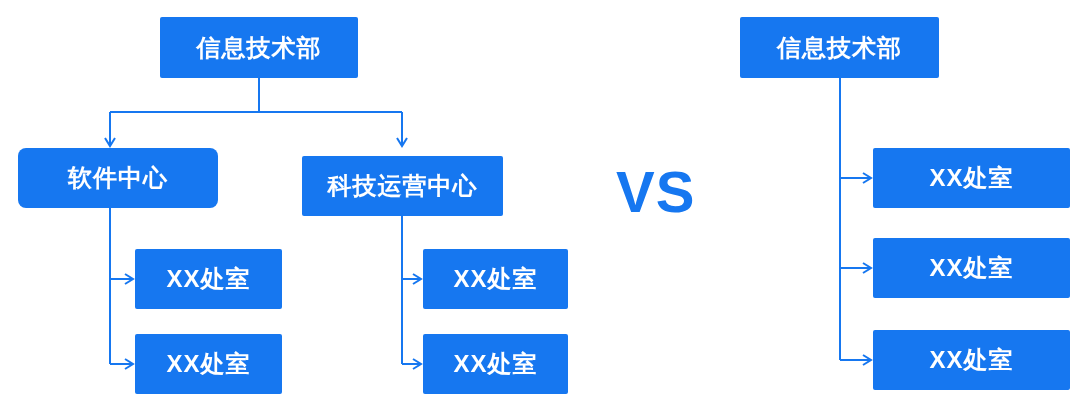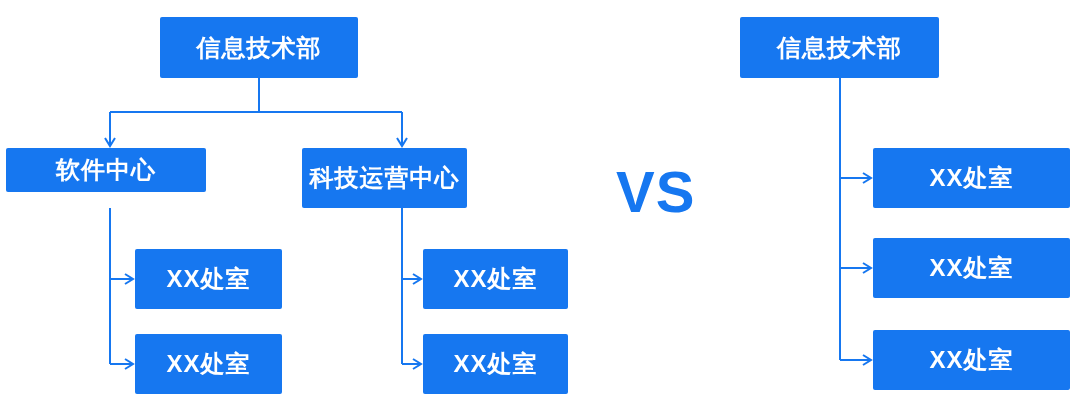--- a/index.html
+++ b/index.html
@@ -45,23 +45,23 @@
     <path class="edge" d="M402 364 H421" marker-end="url(#arrow)"></path>
 
     <path class="edge" d="M840 78 V360"></path>
     <path class="edge" d="M840 178 H871" marker-end="url(#arrow)"></path>
     <path class="edge" d="M840 268 H871" marker-end="url(#arrow)"></path>
     <path class="edge" d="M840 360 H871" marker-end="url(#arrow)"></path>
   </svg>
 
   <div class="node" style="left:160px; top:17px; width:198px; height:61px;">信息技术部</div>
 
-  <div class="node" style="left:6px; top:148px; width:200px; height:44px;">软件中心</div>
+  <div class="node" style="left:18px; top:148px; width:200px; height:60px;border-radius:8px;">软件中心</div>
 
-  <div class="node" style="left:302px; top:148px; width:165px; height:60px;">科技运营中心</div>
+  <div class="node" style="left:302px; top:156px; width:201px; height:60px;">科技运营中心</div>
 
   <div class="node" style="left:135px; top:249px; width:147px; height:60px;">XX处室</div>
 
   <div class="node" style="left:135px; top:334px; width:147px; height:60px;">XX处室</div>
 
   <div class="node" style="left:423px; top:249px; width:145px; height:60px;">XX处室</div>
 
   <div class="node" style="left:423px; top:334px; width:145px; height:60px;">XX处室</div>
 
   <div class="vs-label">VS</div>

